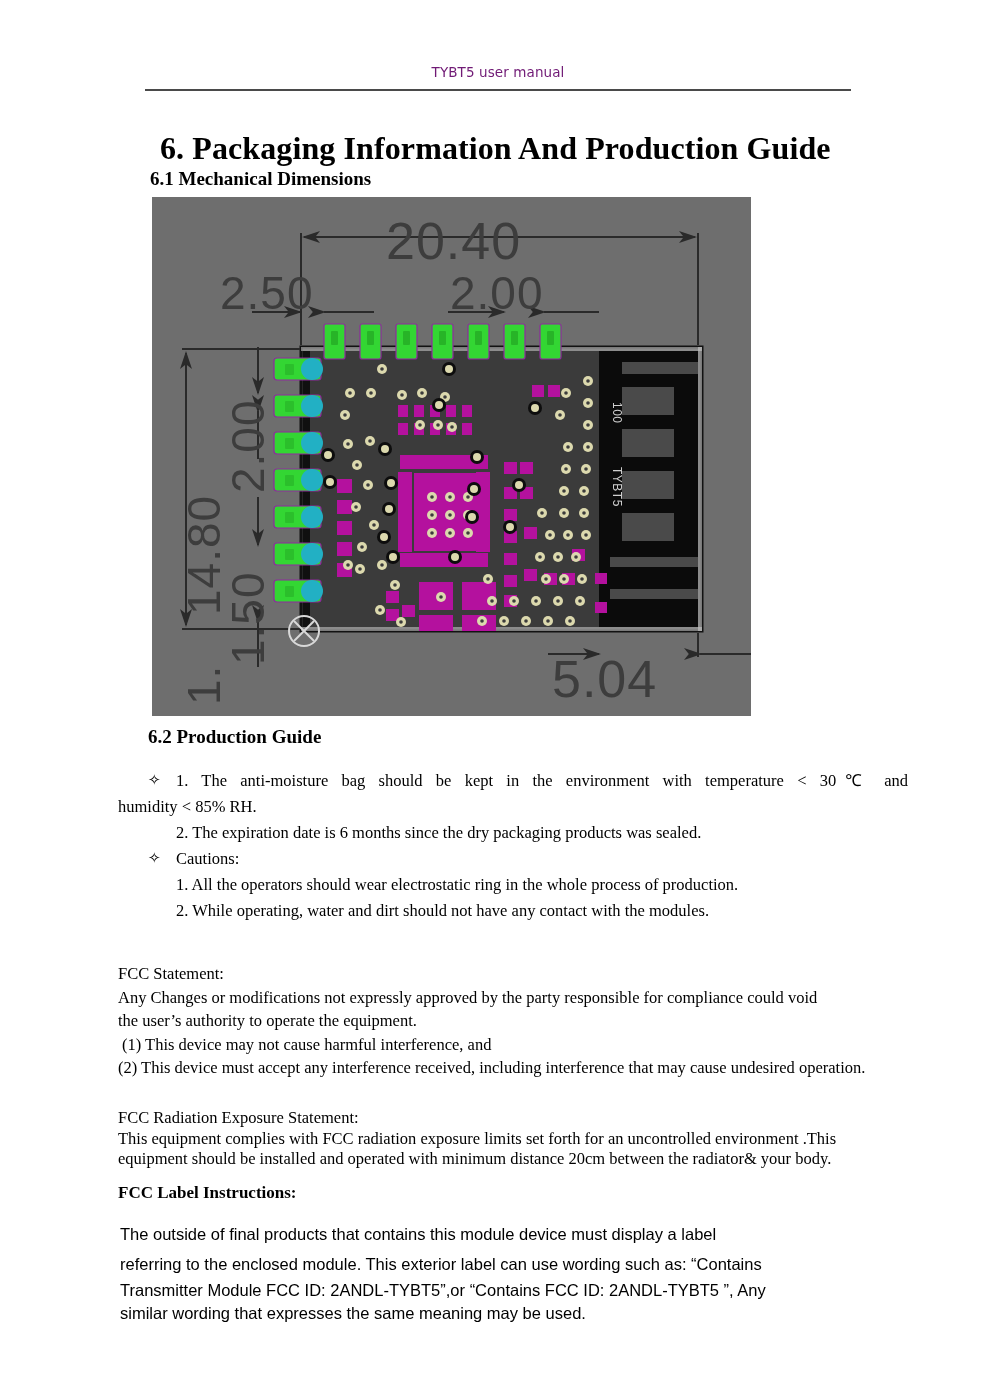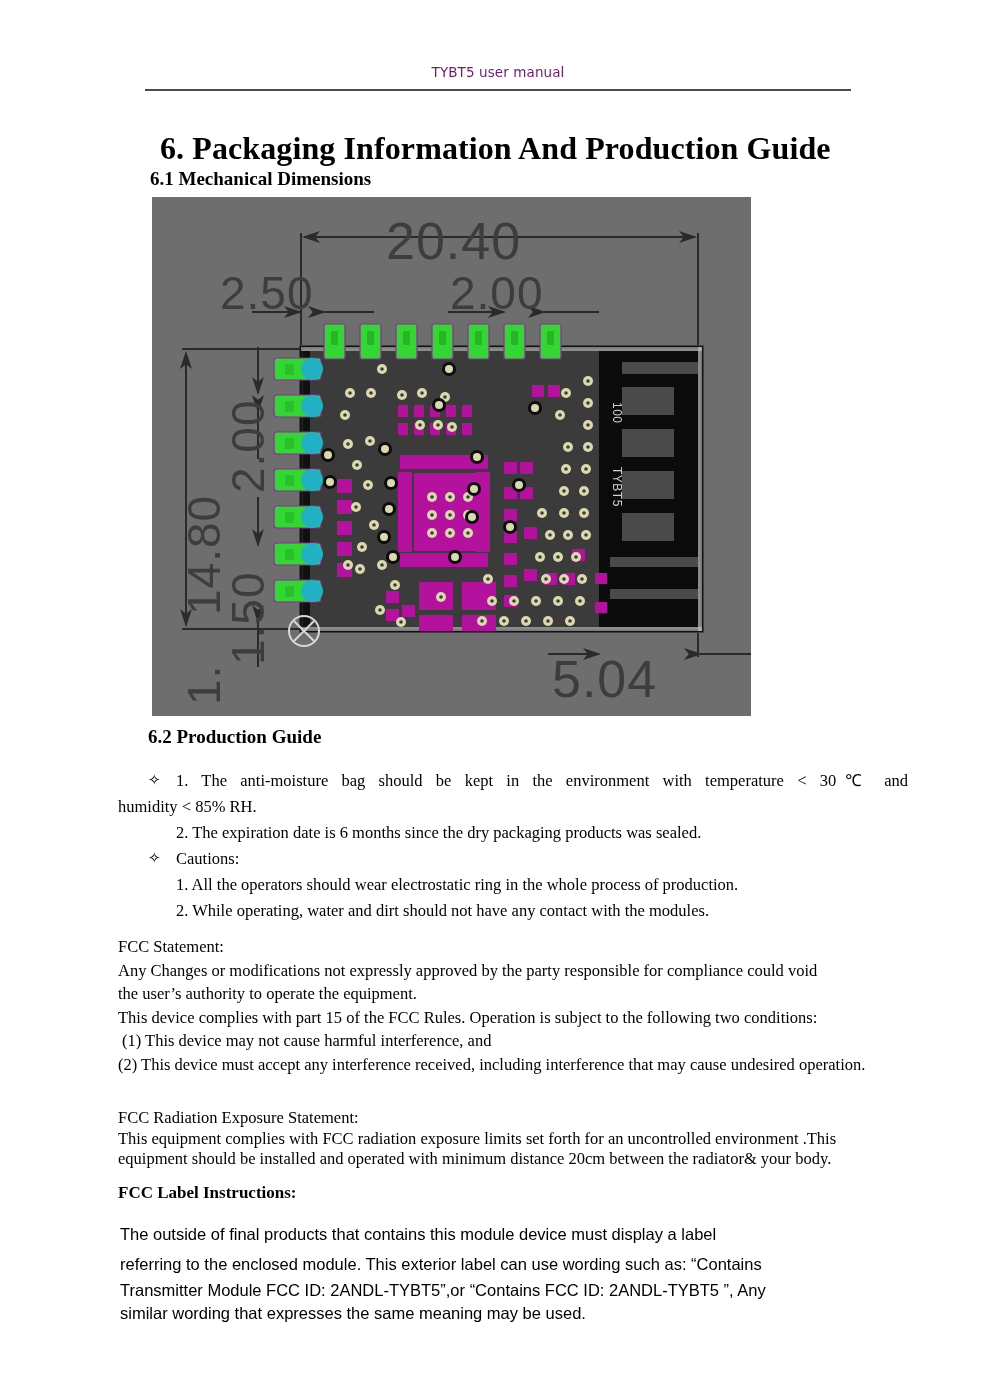--- a/index.html
+++ b/index.html
@@ -106,21 +106,21 @@
     text-align-last: justify;
   }
   .pg .cont-line {
     padding-left: 0px;
   }
 
   
   .fcc1 {
     position: absolute;
     left: 118px;
-    top: 935px;
+    top: 962px;
     width: 800px;
     font-size: 16.5px;
     line-height: 23.5px;
   }
   .fcc1 .indent1 { padding-left: 4px; }
 
   .fcc2 {
     position: absolute;
     left: 118px;
     top: 1108px;
@@ -548,21 +548,20 @@
     <span>Cautions:</span>
   </div>
   <div class="num-line">1. All the operators should wear electrostatic ring in the whole process of production.</div>
   <div class="num-line">2. While operating, water and dirt should not have any contact with the modules.</div>
 </div>
 
 <div class="fcc1">
   <div>FCC Statement:</div>
   <div>Any Changes or modifications not expressly approved by the party responsible for compliance could void</div>
   <div>the user’s authority to operate the equipment.</div>
-  <div>This device complies with part 15 of the FCC Rules. Operation is subject to the following two conditions:</div>
   <div class="indent1">(1) This device may not cause harmful interference, and</div>
   <div>(2) This device must accept any interference received, including interference that may cause undesired operation.</div>
 </div>
 
 <div class="fcc2">
   <div>FCC Radiation Exposure Statement:</div>
   <div>This equipment complies with FCC radiation exposure limits set forth for an uncontrolled environment .This</div>
   <div>equipment should be installed and operated with minimum distance 20cm between the radiator&amp; your body.</div>
 </div>
 

